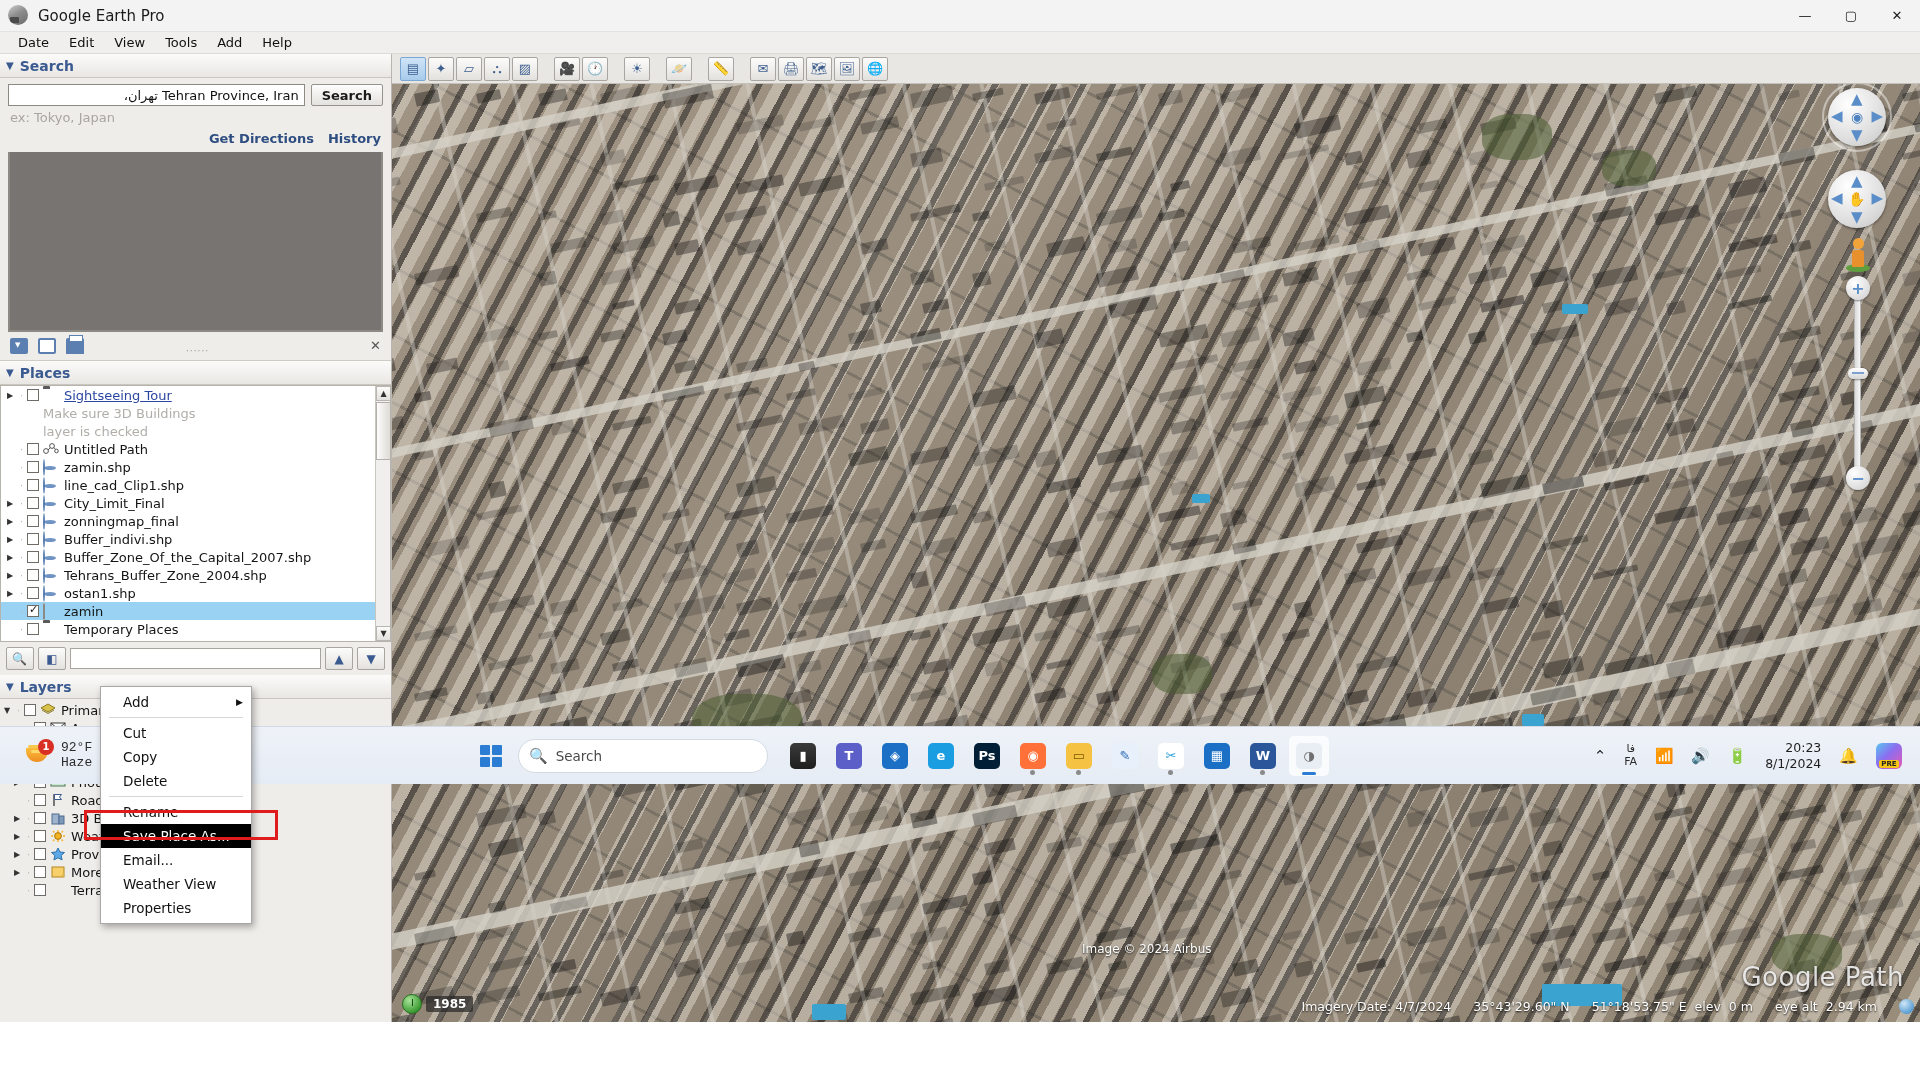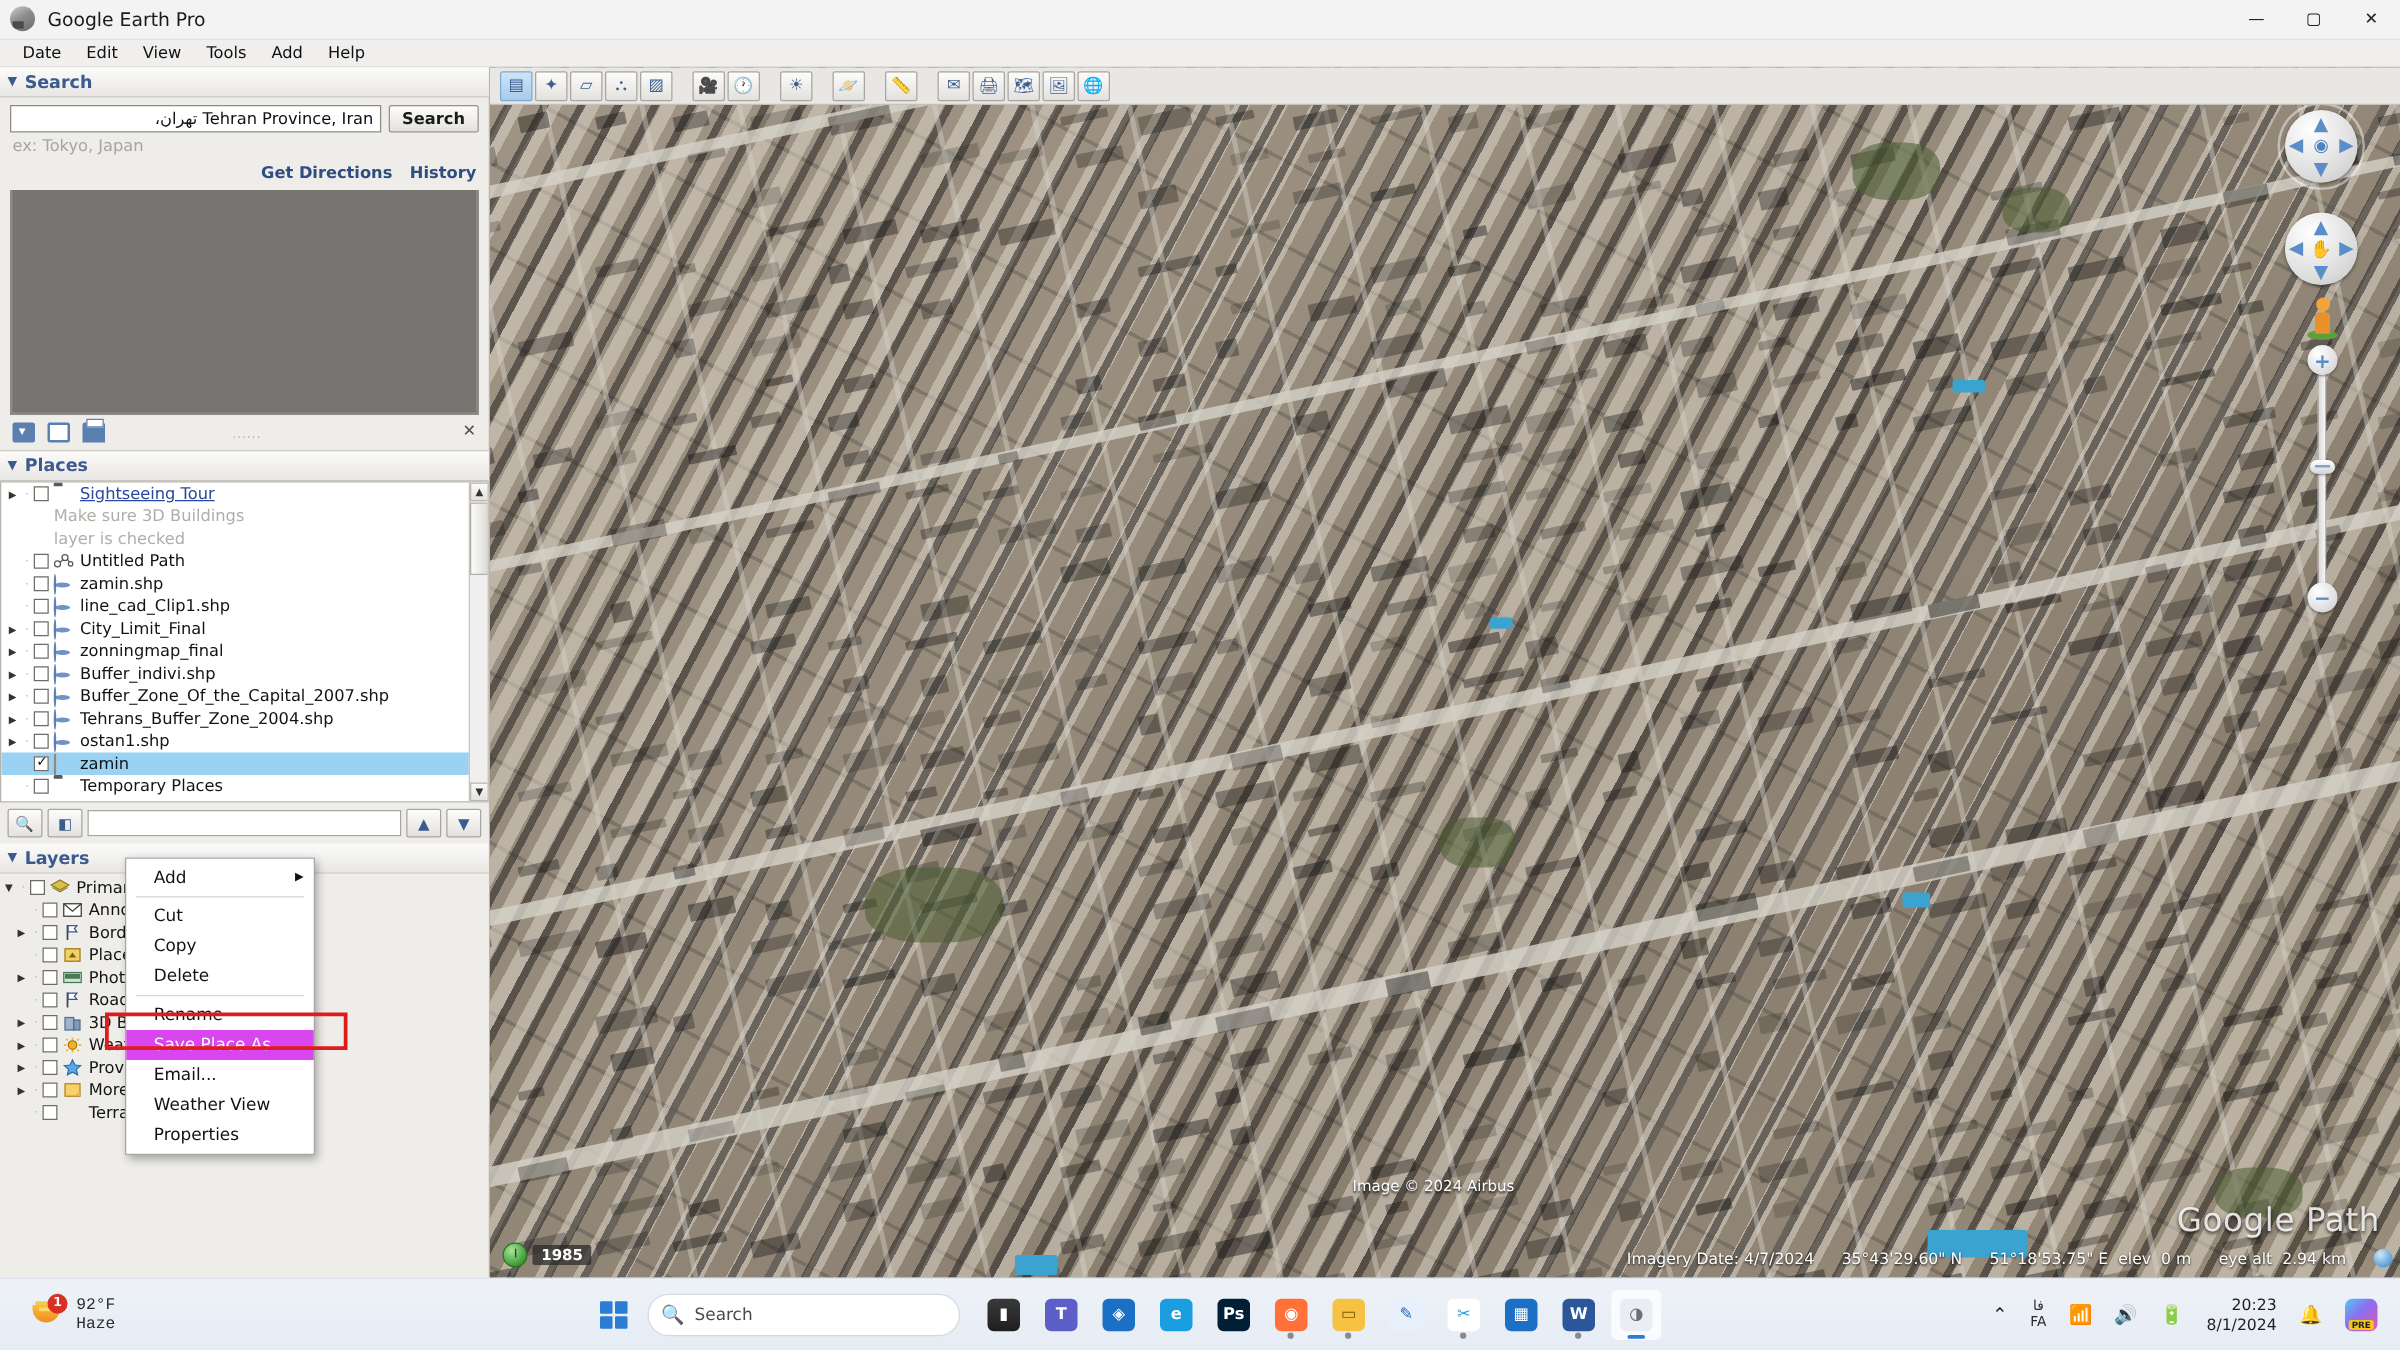--- a/index.html
+++ b/index.html
@@ -1,21 +1,21 @@
 <!DOCTYPE html>
 <html><head>
 <meta charset="utf-8">
 <style>
   * { box-sizing: border-box; margin: 0; padding: 0; }
   html, body {
     width: 1920px; height: 1080px; overflow: hidden;
     font-family: "DejaVu Sans", "Liberation Sans", sans-serif;
     font-size: 13px; background: #ffffff;
   }
-  #app { position: relative; width: 1920px; height: 1080px; }
+  #app { position: relative; width: 1920px; height: 784px; }
 
   
   .titlebar {
     position: absolute; top: 0; left: 0; width: 1920px; height: 32px;
     background: #f3f3f3; border-bottom: 1px solid #e2e2e2;
     display: flex; align-items: center;
   }
   .title-icon { width: 22px; height: 22px; margin-left: 8px; margin-right: 8px; position: relative; }
   .ge-logo {
     width: 20px; height: 20px; border-radius: 50%;
@@ -285,21 +285,21 @@
   
   .ctx {
     position: absolute; left: 100px; top: 686px; width: 152px;
     background: #fff; border: 1px solid #a7a7a7;
     box-shadow: 2px 3px 7px rgba(0,0,0,.32); z-index: 60; padding: 3px 0;
   }
   .ctx-item {
     height: 24px; display: flex; align-items: center; padding-left: 22px;
     font-size: 13.5px; color: #111; position: relative;
   }
-  .ctx-item.hl { background: #d946ef; color: #fff; text-align: center; }
+  .ctx-item.hl { background: #000000; color: #fff; text-align: center; }
   .ctx-sep { height: 1px; background: #d6d6d6; margin: 3px 8px; }
   .ctx-sub { position: absolute; right: 8px; font-size: 9px; }
   .red-box {
     position: absolute; left: 84px; top: 810px; width: 194px; height: 30px;
     border: 3px solid #e01b1b; z-index: 61; pointer-events: none;
   }
 
   
   .taskbar {
     position: absolute; left: 0; bottom: 0; width: 1920px; height: 58px;

